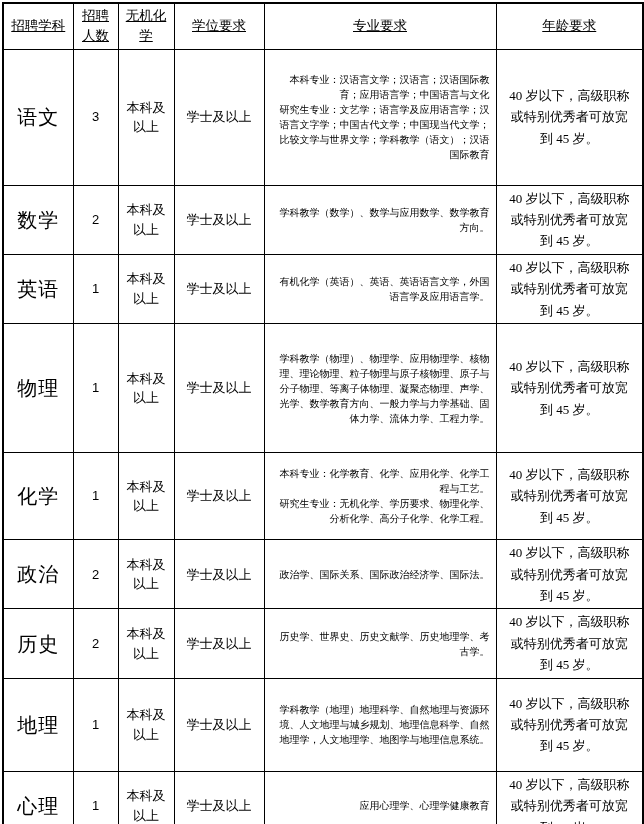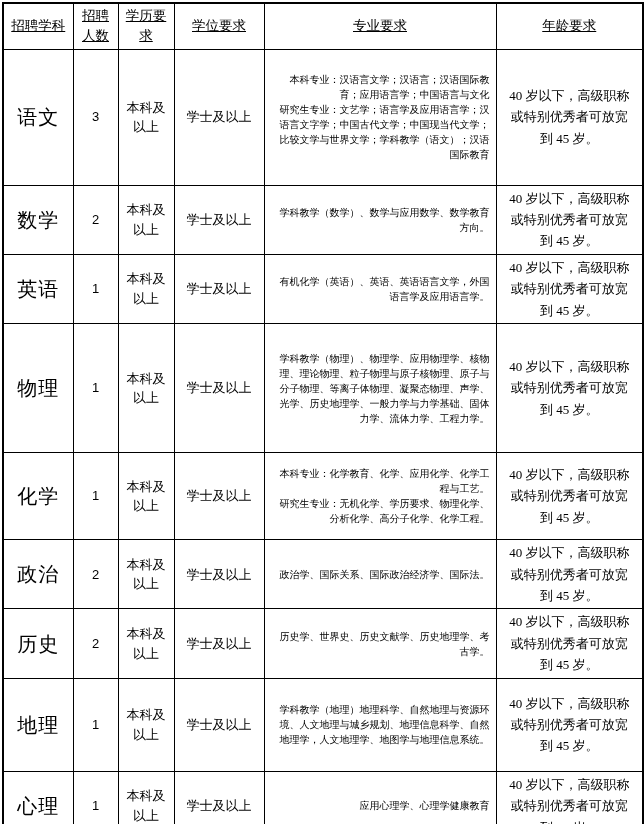--- a/index.html
+++ b/index.html
@@ -57,21 +57,21 @@
       <col style="width:45px">
       <col style="width:56px">
     <col style="width:90px">
       <col style="width:232px">
       <col style="width:147px">
   </colgroup>
   <thead>
     <tr>
       <th>招聘学科</th>
       <th>招聘人数</th>
-      <th>学历要求</th>
+      <th>无机化学</th>
       <th>学位要求</th>
       <th>专业要求</th>
       <th>年龄要求</th>
     </tr>
   </thead>
   <tbody>
     <tr>
       <td class="subject">语文</td>
       <td>3</td>
       <td>本科及以上</td>
@@ -94,21 +94,21 @@
       <td>本科及以上</td>
       <td>学士及以上</td>
       <td class="major">有机化学（英语）、英语、英语语言文学，外国语言学及应用语言学。</td>
       <td class="age">40 岁以下，高级职称或特别优秀者可放宽到 45 岁。</td>
     </tr>
     <tr>
       <td class="subject">物理</td>
       <td>1</td>
       <td>本科及以上</td>
       <td>学士及以上</td>
-      <td class="major">学科教学（物理）、物理学、应用物理学、核物理、理论物理、粒子物理与原子核物理、原子与分子物理、等离子体物理、凝聚态物理、声学、光学、历史地理学、一般力学与力学基础、固体力学、流体力学、工程力学。</td>
+      <td class="major">学科教学（物理）、物理学、应用物理学、核物理、理论物理、粒子物理与原子核物理、原子与分子物理、等离子体物理、凝聚态物理、声学、光学、数学教育方向、一般力学与力学基础、固体力学、流体力学、工程力学。</td>
       <td class="age">40 岁以下，高级职称或特别优秀者可放宽到 45 岁。</td>
     </tr>
     <tr>
       <td class="subject">化学</td>
       <td>1</td>
       <td>本科及以上</td>
       <td>学士及以上</td>
       <td class="major">本科专业：化学教育、化学、应用化学、化学工程与工艺。
 研究生专业：无机化学、学历要求、物理化学、分析化学、高分子化学、化学工程。</td>
       <td class="age">40 岁以下，高级职称或特别优秀者可放宽到 45 岁。</td>

